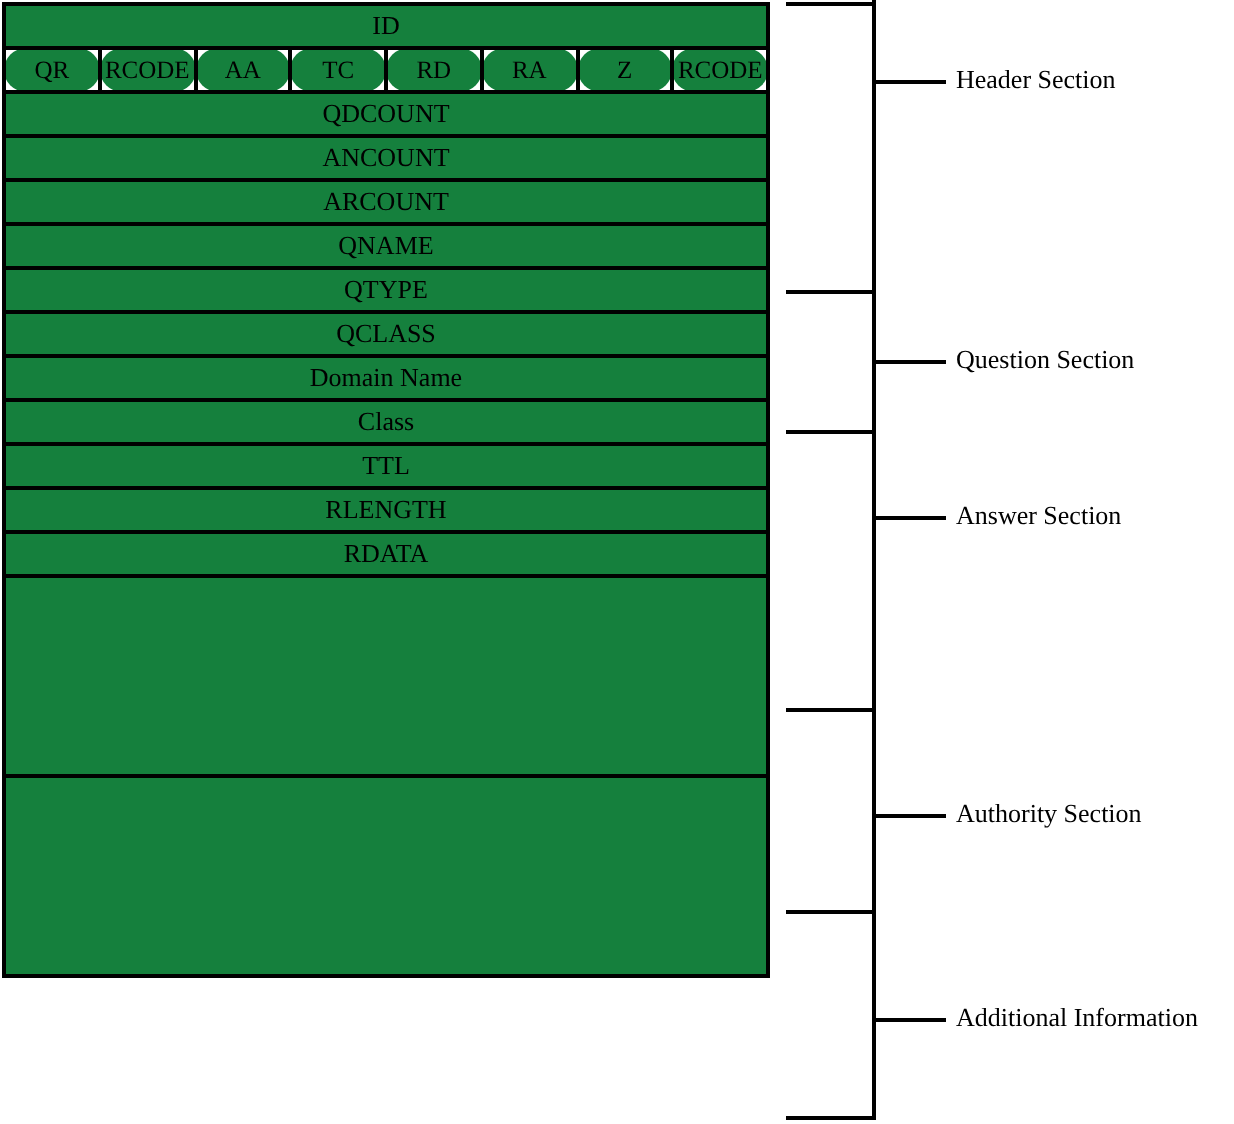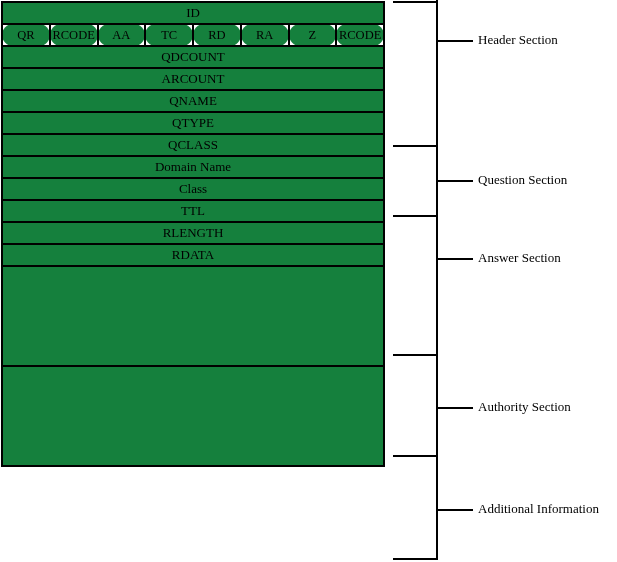--- a/index.html
+++ b/index.html
@@ -115,20 +115,23 @@
         <td class="flag-cell" style="width:41px">RD</td>
         <td class="flag-cell" style="width:40px">RA</td>
         <td class="flag-cell" style="width:40px">Z</td>
         <td class="flag-cell" style="width:69px">RCODE</td>
       </tr>
 
       <tr>
         <td colspan="8">QDCOUNT</td>
       </tr>
       <tr>
+        <td colspan="8">ANCOUNT</td>
+      </tr>
+      <tr>
         <td colspan="8">ARCOUNT</td>
       </tr>
       <tr>
         <td colspan="8">QNAME</td>
       </tr>
       <tr>
         <td colspan="8">QTYPE</td>
       </tr>
       <tr>
         <td colspan="8">QCLASS</td>

